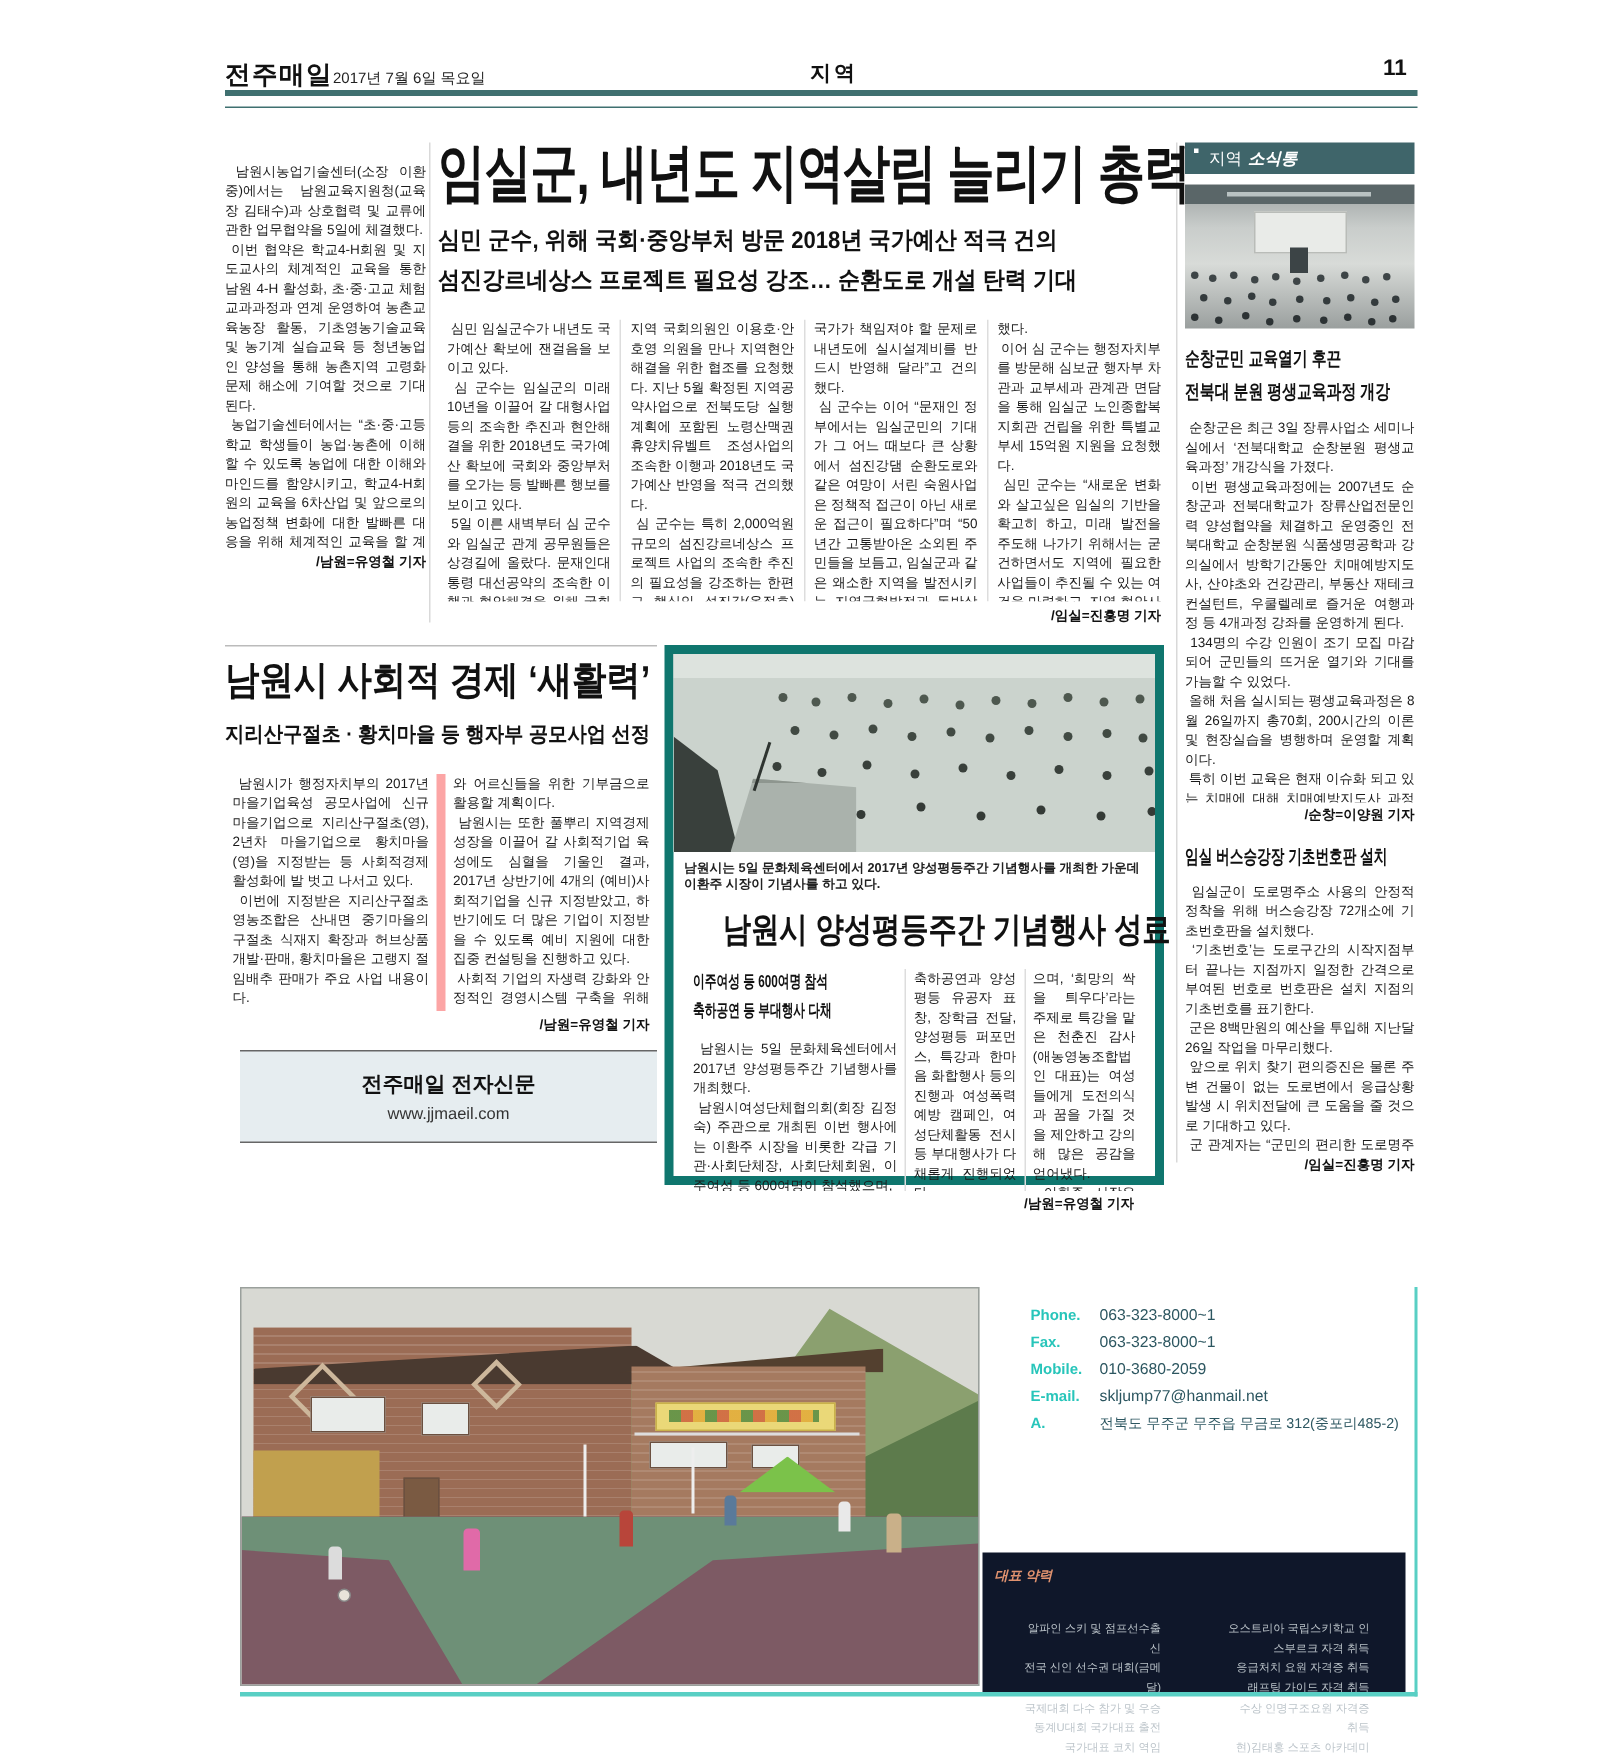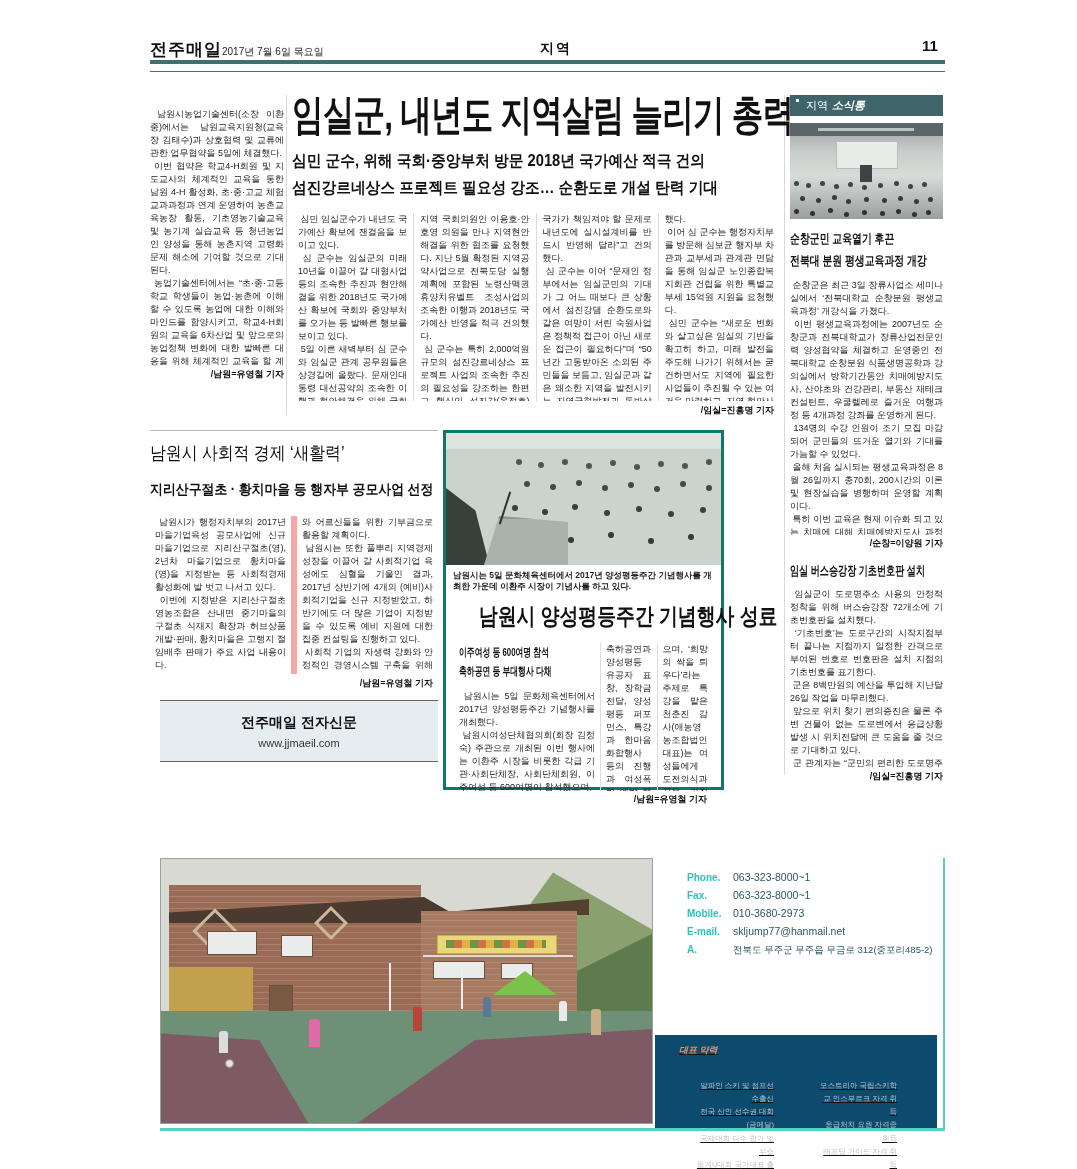--- a/index.html
+++ b/index.html
@@ -52,37 +52,37 @@
   .sb-t1{margin-top:9px;font-size:13px;font-weight:800;line-height:22px;}
   .sb-t1 .fit{transform:scaleX(.76);}
   .sb-b1{margin-top:7px;height:256px;}
   .sb-by{margin-top:2px;}
   .sb-t2{margin-top:12px;font-size:13px;font-weight:800;}
   .sb-t2 .fit{transform:scaleX(.70);}
   .sb-b2{margin-top:8px;height:182px;}
 
   
   .ec{left:150px;top:430px;width:288px;border-top:1px solid #bbb;padding-top:8px;}
-  .ec-head{font-size:18px;font-weight:400;line-height:28px;}
+  .ec-head{font-size:26px;font-weight:700;line-height:28px;}
   .ec-head .fit{transform:scaleX(.88);}
   .ec-sub{margin-top:14px;font-size:14px;font-weight:800;}
   .ec-sub .fit{transform:scaleX(.92);}
   .ec-cols{margin-top:17px;display:flex;height:158px;overflow:hidden;}
   .ec-col{flex:1;padding:0 5px;}
   .ec-col+.ec-col{border-left:6px solid #fca5a5;}
   .ec-byline{margin-top:3px;padding-right:5px;}
 
   
   .promo{left:160px;top:700px;width:278px;height:60px;background:#e6edf0;border-top:1px solid #666;border-bottom:1px solid #666;
          display:flex;flex-direction:column;align-items:center;justify-content:center;gap:5px;}
   .promo .p1{font-size:14px;font-weight:800;}
   .promo .p2{font-size:11px;color:#333;}
 
   
-  .ev{left:443px;top:430px;width:281px;height:360px;border:3px solid #0f766e;background:#fff;box-sizing:border-box;}
+  .ev{left:443px;top:430px;width:333px;height:360px;border:6px solid #0f766e;background:#fff;box-sizing:border-box;}
   .ev-photo{position:relative;height:132px;overflow:hidden;background:#cbd3cd;}
   .ev-ceil{position:absolute;left:0;top:0;right:0;height:16px;background:#dde3de;}
   .ev-heads{position:absolute;left:70px;top:26px;width:6px;height:6px;border-radius:50%;background:#4e584f;
     box-shadow:22px 3px #4e584f,46px 0 #4e584f,70px 4px #4e584f,94px 1px #4e584f,118px 5px #4e584f,142px 2px #4e584f,
     166px 4px #4e584f,190px 0 #4e584f,214px 3px #4e584f,238px 1px #4e584f,
     8px 22px #414a43,34px 25px #414a43,60px 21px #414a43,86px 26px #414a43,112px 23px #414a43,138px 27px #414a43,
     164px 22px #414a43,190px 26px #414a43,216px 24px #414a43,240px 27px #414a43,
     -4px 46px #39403b,26px 50px #39403b,56px 45px #39403b,88px 51px #39403b,120px 47px #39403b,152px 52px #39403b,
     184px 48px #39403b,216px 52px #39403b,244px 49px #39403b,
     16px 74px #343a36,52px 78px #343a36,92px 73px #343a36,132px 79px #343a36,172px 75px #343a36,212px 79px #343a36,246px 76px #343a36;}
@@ -137,21 +137,21 @@
   .act-survival{position:absolute;left:14px;top:8px;font-size:25px;font-weight:900;letter-spacing:2px;}
   .act-atv{position:absolute;left:158px;top:18px;font-size:14px;font-weight:800;}
   .act-raft{position:absolute;left:58px;top:40px;font-size:11px;font-weight:800;}
   .act-ski{position:absolute;left:42px;top:58px;font-size:14px;font-weight:800;letter-spacing:3px;}
   .act-pension{position:absolute;left:150px;top:46px;font-size:21px;font-weight:900;}
   .contacts{padding:13px 0 0 16px;}
   .c-row{margin-bottom:6px;font-size:10.5px;}
   .c-lab{display:inline-block;width:46px;color:#27c5ba;font-weight:800;font-size:10px;padding-left:16px;}
   .c-val{color:#2c5660;font-weight:400;}
   .c-row.addr .c-val{font-size:9.5px;}
-  .profile{position:absolute;left:0;top:177px;width:282px;height:94px;background:#0c4a6e;padding:9px 24px;box-sizing:border-box;text-decoration:underline;}
+  .profile{position:absolute;left:0;top:177px;width:282px;height:94px;background:#0f172a;padding:9px 8px;box-sizing:border-box;}
   .profile-title{color:#e0926f;font-size:9px;font-weight:800;font-style:italic;margin-bottom:6px;}
   .p-cols{display:flex;gap:12px;}
   .p-cols ul{margin:16px;padding:0;list-style:none;font-size:7.5px;line-height:1.75;color:#bcc4ca;flex:1;text-align:right;}
   .ad-rline{position:absolute;right:0;top:61px;bottom:0;width:2px;background:#59cfc4;}
   .ad-bline{position:absolute;left:0;right:0;bottom:0;height:3px;background:#59cfc4;}
 </style>
 </head>
 <body>
 
 <div id="page">
@@ -317,21 +317,21 @@
       <div class="fig" style="left:322px;top:138px;width:8px;height:20px;background:#5a7a9a;"></div>
       <div class="fig" style="left:398px;top:142px;width:8px;height:20px;background:#e9e9e9;"></div>
       <div class="fig" style="left:430px;top:150px;width:10px;height:26px;background:#c9b089;"></div>
       <div class="ball"></div>
     </div>
 
     <div class="ad-right">
       <div class="contacts">
         <div class="c-row"><span class="c-lab">Phone.</span><span class="c-val">063-323-8000~1</span></div>
         <div class="c-row"><span class="c-lab">Fax.</span><span class="c-val">063-323-8000~1</span></div>
-        <div class="c-row"><span class="c-lab">Mobile.</span><span class="c-val">010-3680-2973</span></div>
+        <div class="c-row"><span class="c-lab">Mobile.</span><span class="c-val">010-3680-2059</span></div>
         <div class="c-row"><span class="c-lab">E-mail.</span><span class="c-val">skljump77@hanmail.net</span></div>
         <div class="c-row addr"><span class="c-lab">A.</span><span class="c-val">전북도 무주군 무주읍 무금로 312(중포리485-2)</span></div>
       </div>
       <div class="profile">
         <div class="profile-title">대표 약력</div>
         <div class="p-cols">
           <ul>
             <li>알파인 스키 및 점프선수출신</li>
             <li>전국 신인 선수권 대회(금메달)</li>
             <li>국제대회 다수 참가 및 우승</li>

